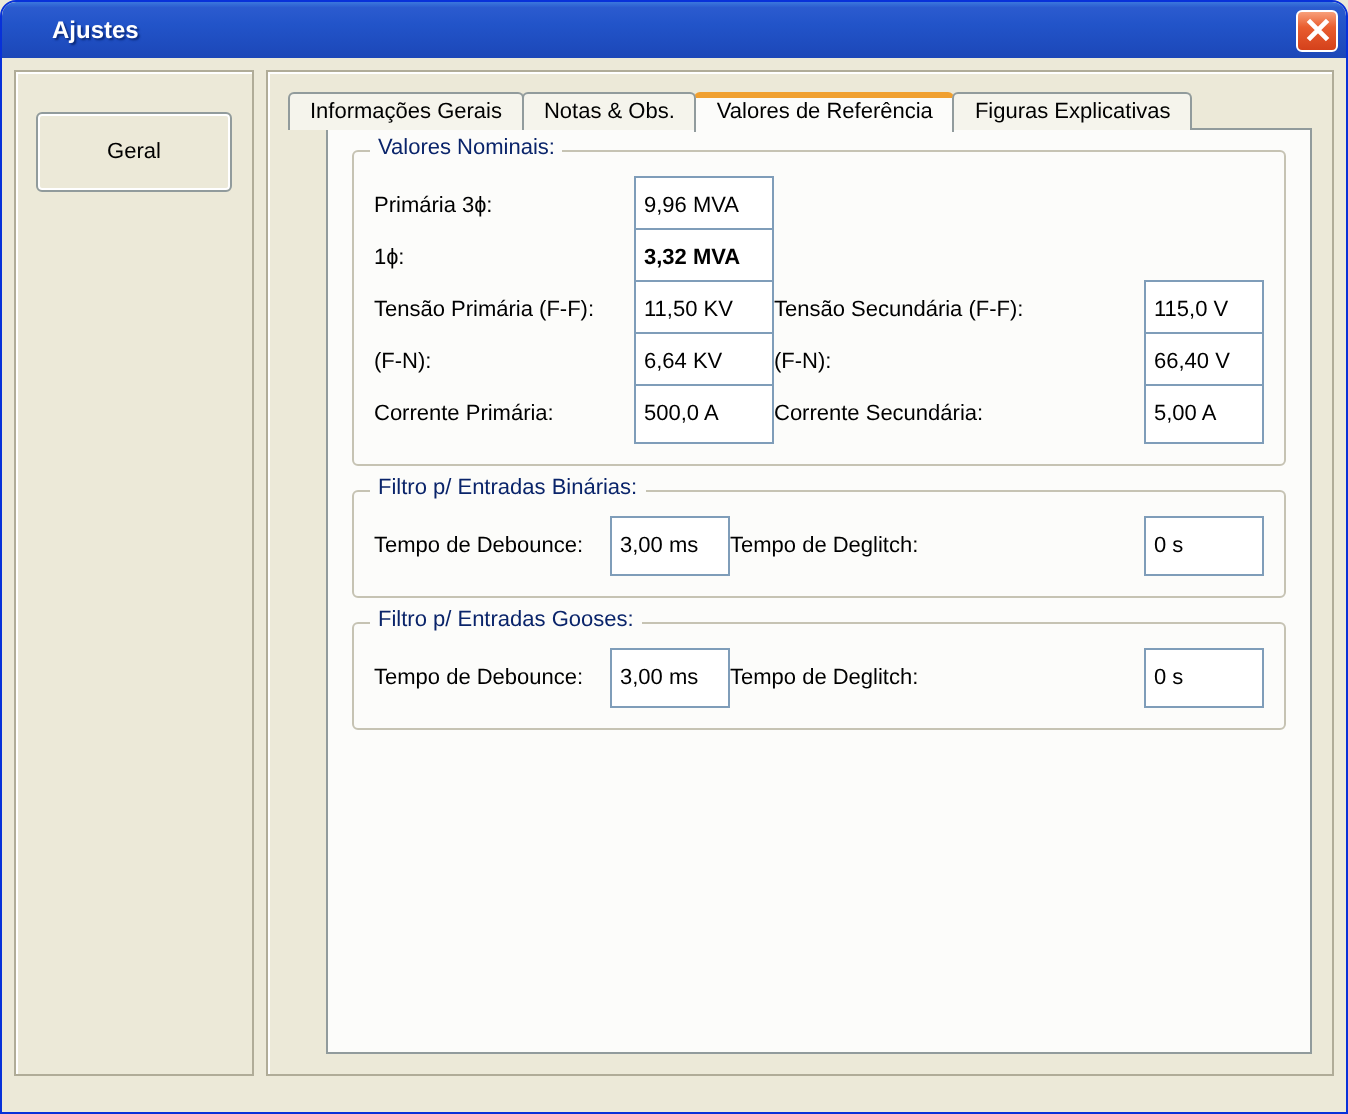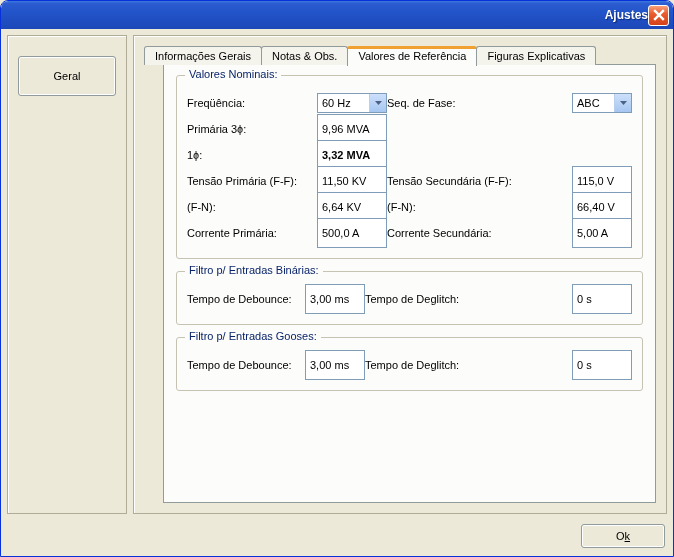--- a/index.html
+++ b/index.html
@@ -22,23 +22,22 @@
     flex-direction: column;
     background: #ECE9D8;
   }
   .titlebar {
     height: 28px;
     background: linear-gradient(to bottom, #3B77DD 0%, #2B5BCF 10%, #2254C9 40%, #1C47B8 100%);
     display: flex;
     align-items: center;
     color: #fff;
     font-weight: bold;
-    padding: 0 4px 0 8px;
+    padding: 0 4px 0 25px;
     border-radius: 7px 7px 0 0;
-    text-align: right;
   }
   .titlebar .title { flex: 1; text-shadow: 1px 1px 1px #0a2a7a; font-size: 12px; }
   .titlebar .close-btn {
     width: 21px; height: 21px;
     background: linear-gradient(to bottom, #F8A07A 0%, #E95D2F 40%, #D4411B 100%);
     border: 1px solid #fff;
     border-radius: 3px;
     display: flex; align-items: center; justify-content: center;
     cursor: pointer;
   }
@@ -210,40 +209,20 @@
           <div class="tab">Informações Gerais</div>
           <div class="tab">Notas &amp; Obs.</div>
           <div class="tab selected">Valores de Referência</div>
           <div class="tab">Figuras Explicativas</div>
         </div>
         <div class="tab-body">
 
           <div class="groupbox">
             <span class="legend">Valores Nominais:</span>
 
-            <div class="row">
-              <div class="col lbl" style="width:130px">Freqüência:</div>
-              <div class="select" style="width:70px">
-                <span class="val">60 Hz</span>
-                <span class="arrow">
-                    <svg viewBox="0 0 7 4">
-                      <path d="M0 0 L3.5 4 L7 0 Z" fill="#4D6185"></path>
-                    </svg>
-                  </span>
-              </div>
-              <div class="col lbl" style="width:185px">Seq. de Fase:</div>
-              <div class="select" style="width:60px">
-                <span class="val">ABC</span>
-                <span class="arrow">
-                    <svg viewBox="0 0 7 4">
-                      <path d="M0 0 L3.5 4 L7 0 Z" fill="#4D6185"></path>
-                    </svg>
-                  </span>
-              </div>
-            </div>
 
             <div class="row">
               <div class="col lbl" style="width:130px">Primária 3ɸ:</div>
               <input class="field" style="width: 70px;" value="9,96 MVA">
             </div>
 
             <div class="row">
               <div class="col lbl" style="width:130px">1ɸ:</div>
               <input class="field" style="width: 70px; font-weight: bold;" value="3,32 MVA">
             </div>
@@ -287,16 +266,15 @@
               <input class="field" style="width: 60px;" value="3,00 ms">
               <div class="col lbl" style="width:207px">Tempo de Deglitch:</div>
               <input class="field" style="width: 60px;" value="0 s">
             </div>
           </div>
 
         </div>
       </div>
     </div>
     <div class="bottom-bar">
-      <button><span>O</span><span class="u">k</span></button>
     </div>
   </div>
 </div>
 
 </body></html>

